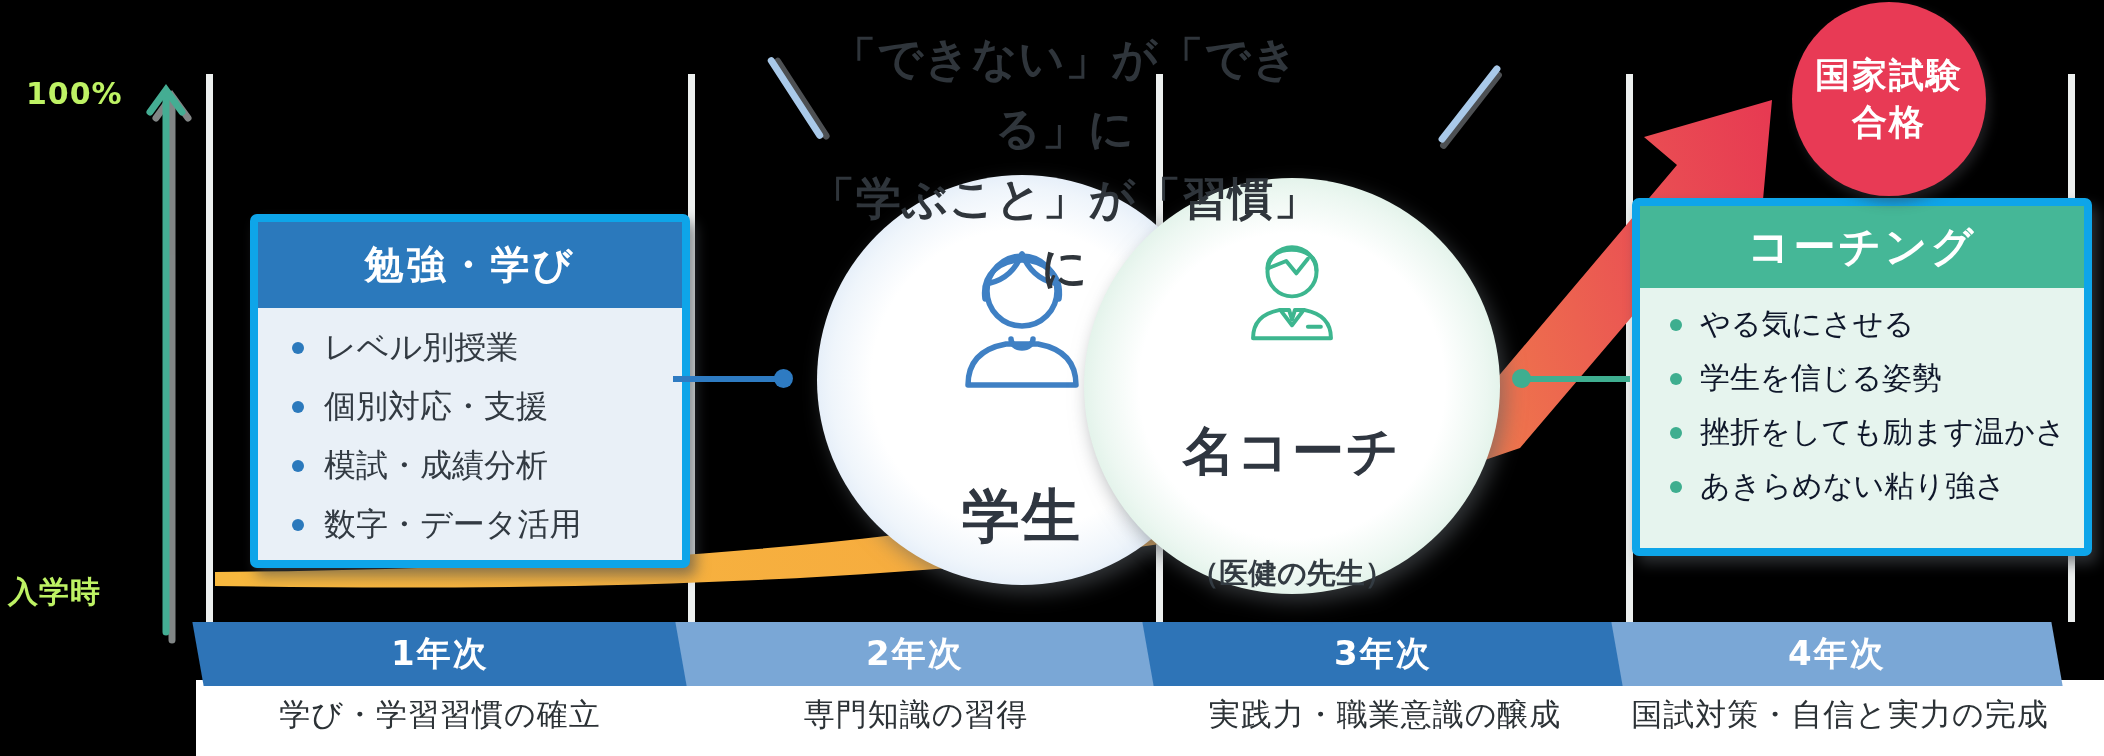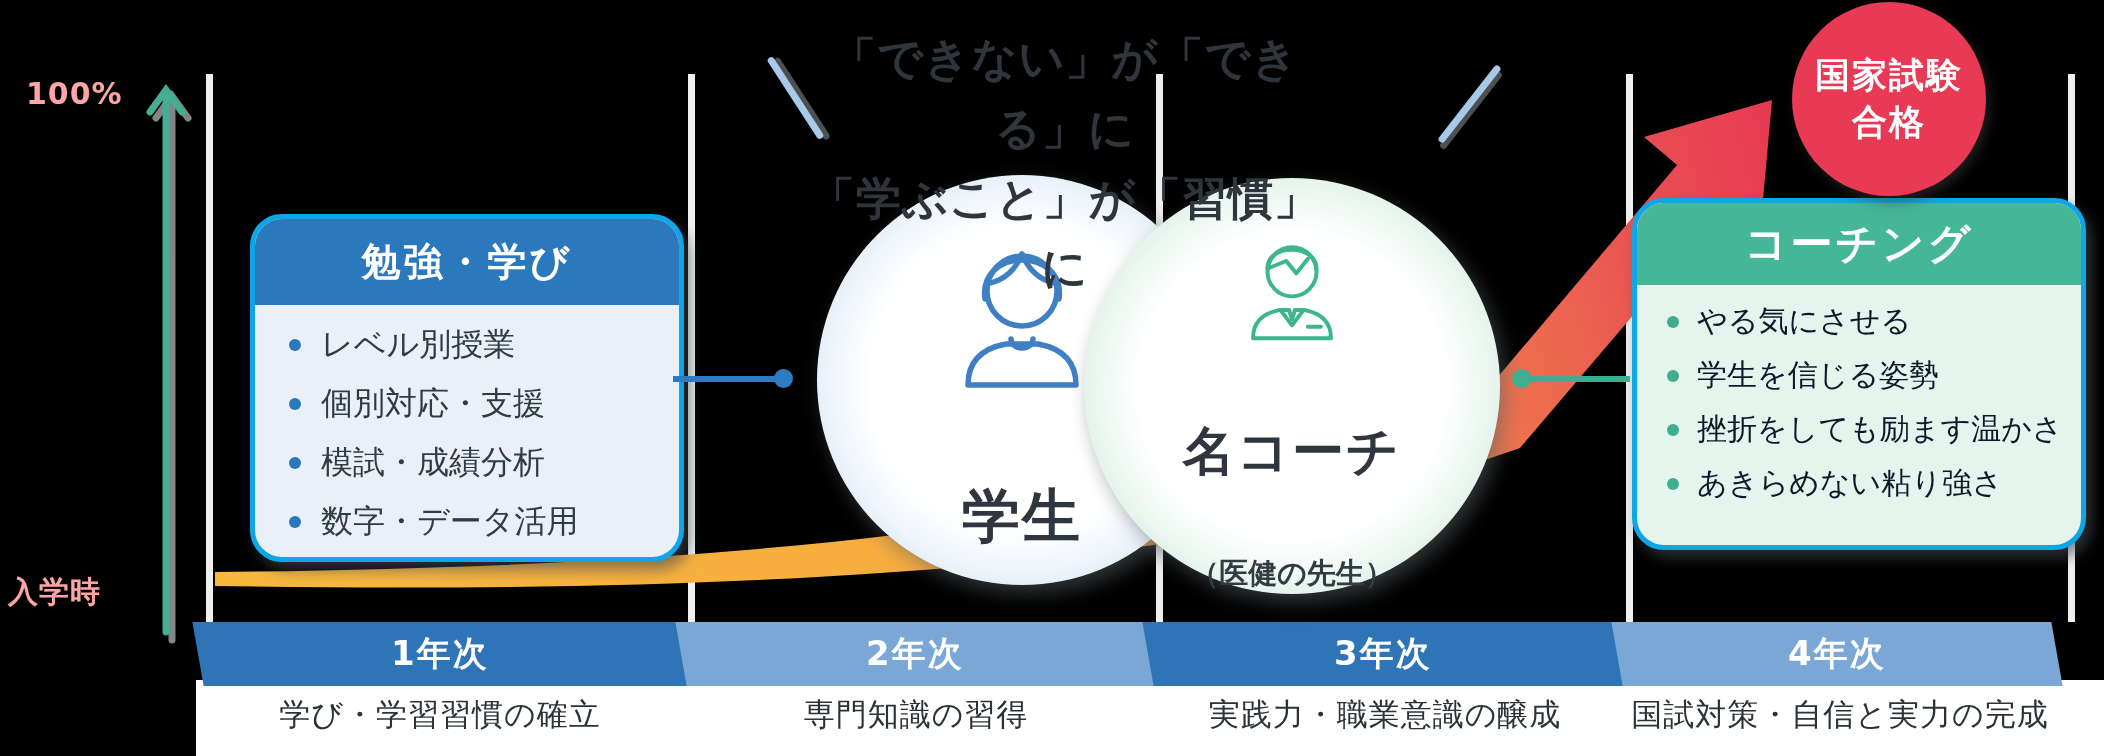--- a/index.html
+++ b/index.html
@@ -3,21 +3,21 @@
 <meta charset="utf-8">
 <style>
   html,body{margin:0;padding:0;background:#000;}
   #canvas{position:relative;width:2104px;height:756px;background:#000;overflow:hidden;
           font-family:"DejaVu Sans","Liberation Sans",sans-serif;}
 
   
   .gridline{position:absolute;top:74px;height:548px;width:7px;background:#edf0ef;z-index:1;}
 
   
-  .axis-label{position:absolute;color:#fca5a5;font-weight:700;font-size:30px;z-index:2;letter-spacing:1px;}
+  .axis-label{position:absolute;color:#bef264;font-weight:700;font-size:30px;z-index:2;letter-spacing:1px;}
 
   
   .headline{position:absolute;left:800px;top:24px;width:530px;text-align:center;z-index:6;
             color:#2f353b;font-weight:700;font-size:45px;line-height:1.55;letter-spacing:1px;}
   .deco{position:absolute;width:7px;height:96px;background:#a9c9e9;border-radius:4px;z-index:6;
         box-shadow:5px 4px 0 rgba(140,146,152,.55);}
   .deco-left{left:792px;top:50px;transform:rotate(-33deg);}
   .deco-right{left:1466px;top:56px;transform:rotate(38deg);}
 
   
@@ -30,21 +30,21 @@
           display:flex;flex-direction:column;align-items:center;
           filter:drop-shadow(6px 8px 10px rgba(90,95,100,.55));gap:47px;}
   #student-bubble{left:817px;top:175px;width:410px;height:410px;
      background:radial-gradient(circle,#ffffff 0%,#ffffff 52%,#eff5fb 66%,#d6e4f5 80%,#bcd3ee 90%,rgba(188,211,238,0) 99%);}
   #coach-bubble{left:1084px;top:178px;width:416px;height:416px;z-index:5;
      background:radial-gradient(circle,#ffffff 0%,#ffffff 52%,#ecf7f1 66%,#d4ecdf 80%,#bde2d1 90%,rgba(189,226,209,0) 99%);}
   .bubble-label{color:#2f3640;font-weight:700;font-size:58px;letter-spacing:2px;}
   .bubble-sublabel{color:#333b42;font-weight:700;font-size:29px;margin-top:20px;}
 
   
-  .card{position:absolute;border-radius:32px;border:5px solid #0ea5e9;z-index:6;overflow:hidden;
+  .card{position:absolute;border-radius:7px;border:8px solid #0ea5e9;z-index:6;overflow:hidden;
         box-shadow:6px 8px 14px rgba(70,75,80,.6);}
   .card-header{display:flex;align-items:center;justify-content:center;color:#fff;font-weight:700;letter-spacing:3px;}
   .card-body{padding:18px 14px 0 34px;}
   .bullet-row{display:flex;align-items:center;margin-bottom:15px;}
   .bullet-dot{width:12px;height:12px;border-radius:50%;margin-right:20px;flex:0 0 auto;}
   #study-card{left:250px;top:214px;width:424px;height:338px;background:#e9f0f7;}
   #study-card .card-header{height:86px;background:#2b79bc;font-size:39px;}
   #study-card .bullet-row{color:#323a42;font-size:32px;}
   #study-card .bullet-dot{background:#2b79bc;}
   #coach-card{left:1632px;top:198px;width:444px;height:342px;background:#e6f4ee;}

